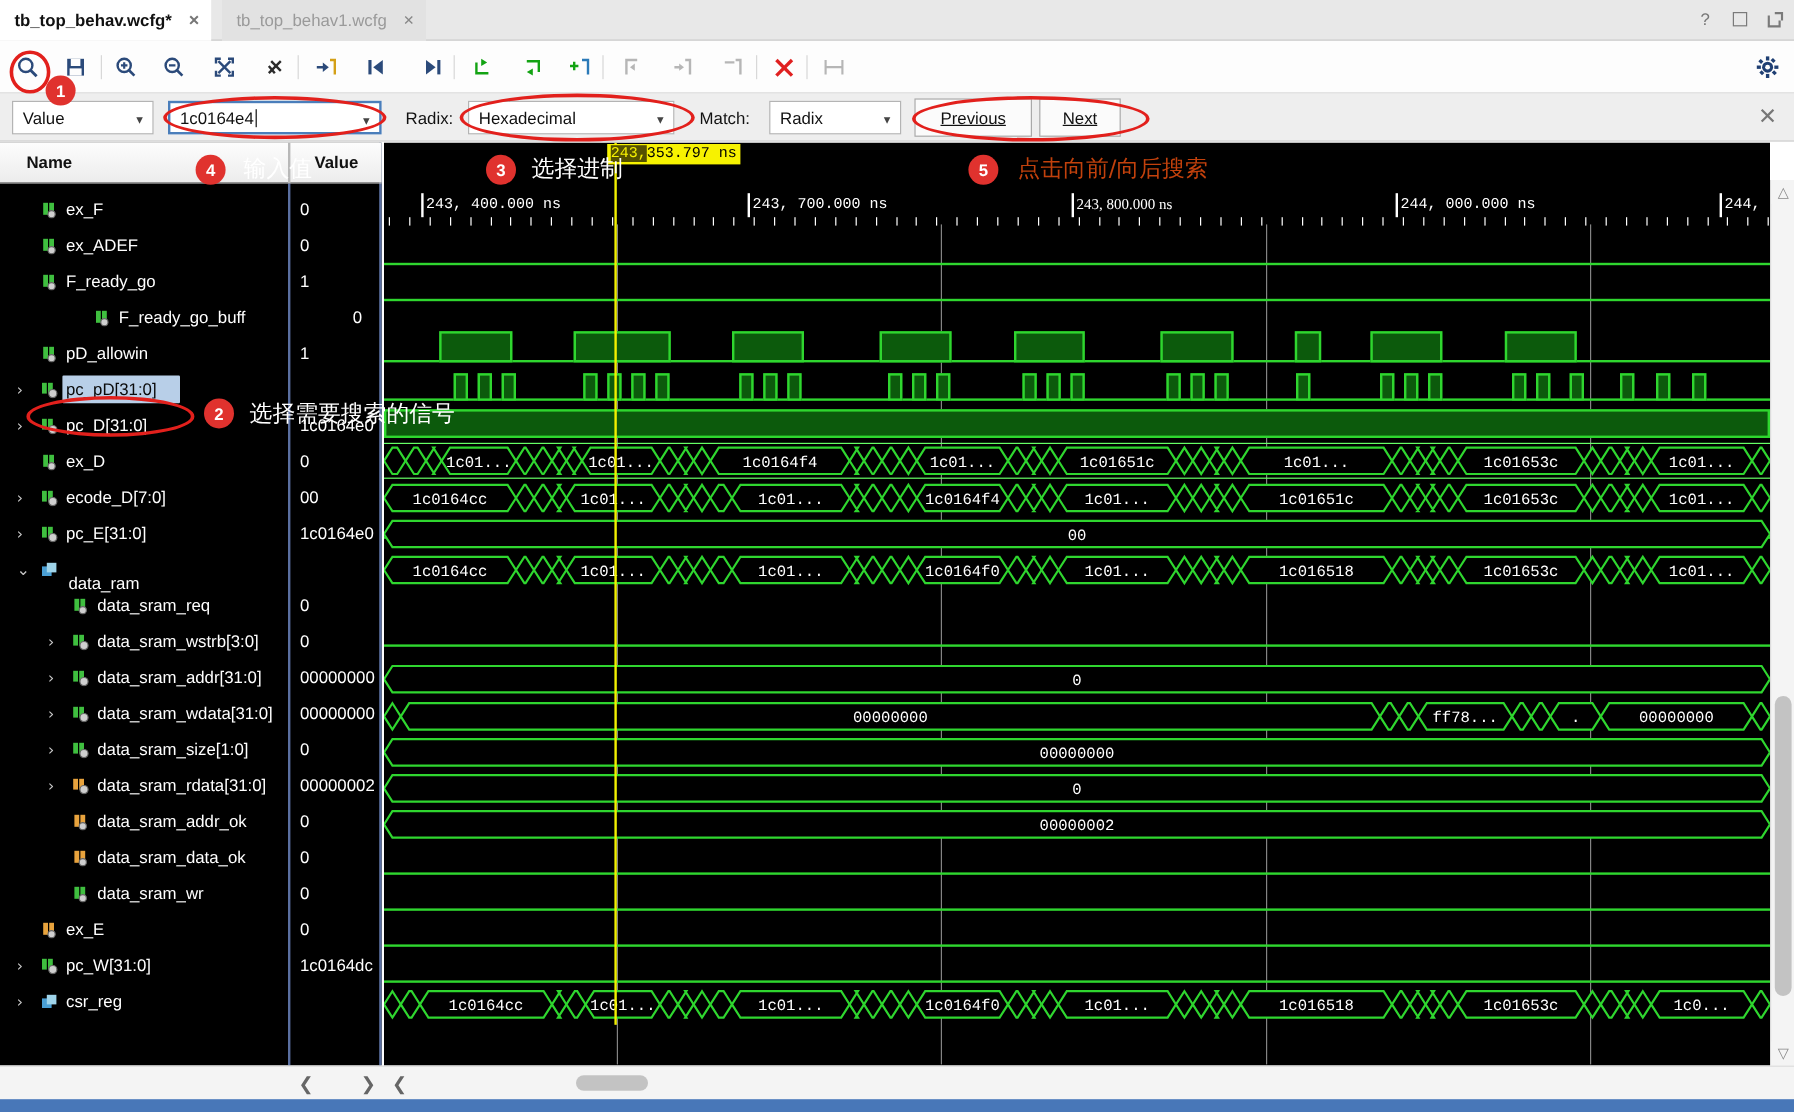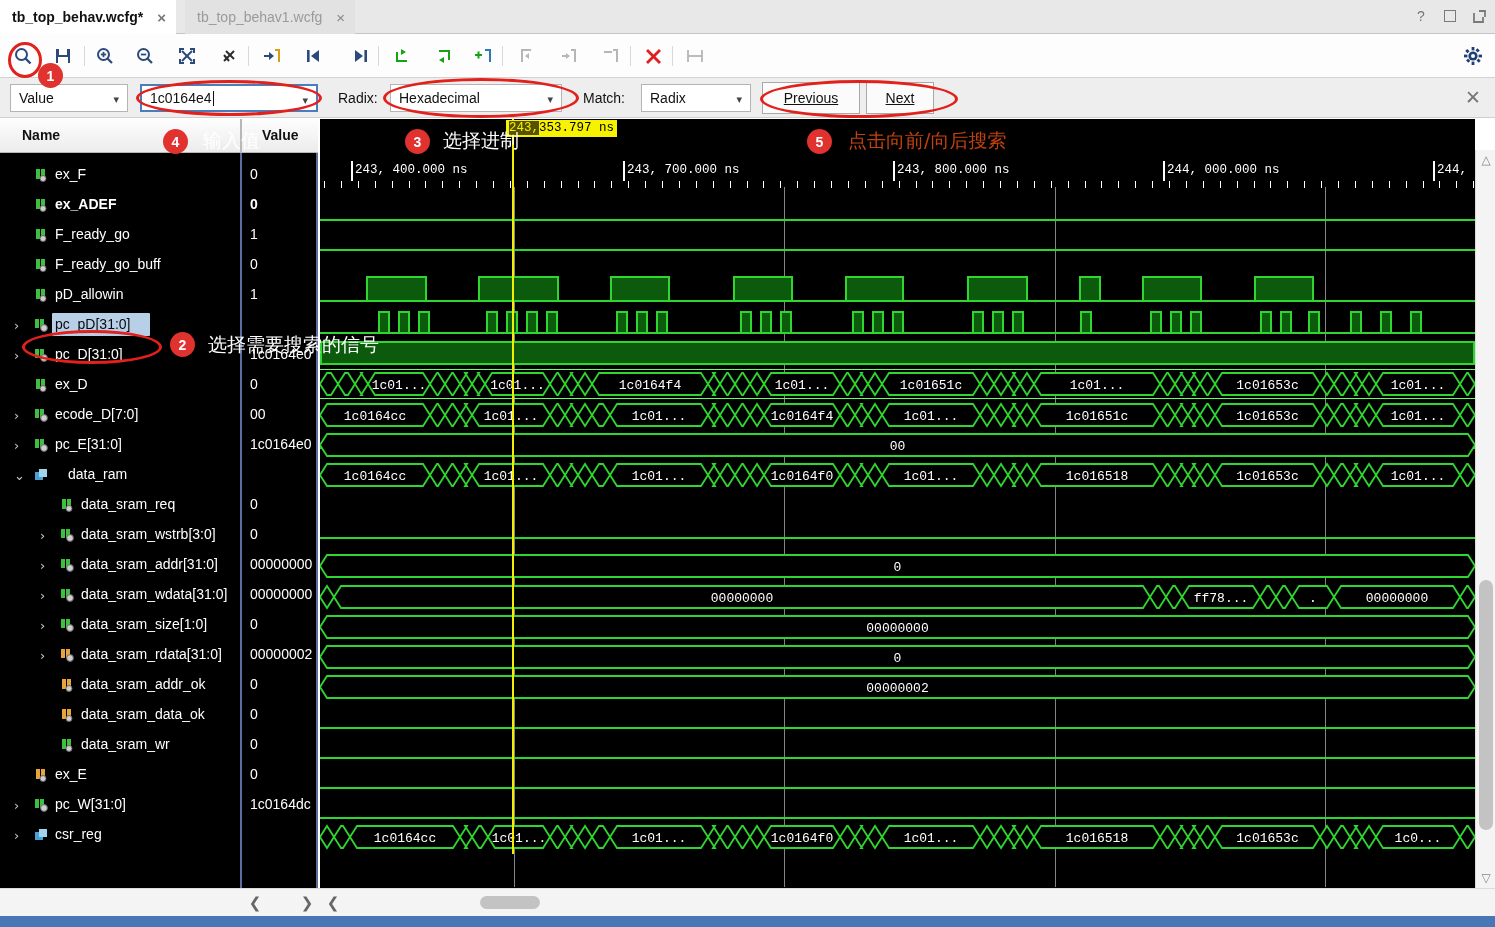--- a/index.html
+++ b/index.html
@@ -338,39 +338,39 @@
   <div id="rowhost">
       <div class="srow" style="top: 41px;">
         <span class="sico" style="left:34px"><svg width="15" height="14" viewBox="0 0 15 14">
             <rect x="2" y="1" width="4" height="10" fill="#3fbf3f"></rect>
             <rect x="7" y="1" width="4" height="10" fill="#3fbf3f"></rect>
             <circle cx="9" cy="10.5" r="3" fill="#cfcfcf" stroke="#666" stroke-width="1"></circle>
           </svg></span>
         <span class="sname" style="left:55px;">ex_F</span>
         <span class="sval">0</span>
       </div>
-      <div class="srow" style="top: 71px; font-weight: bold;">
+      <div class="srow" style="top: 71px;">
         <span class="sico" style="left:34px"><svg width="15" height="14" viewBox="0 0 15 14">
             <rect x="2" y="1" width="4" height="10" fill="#3fbf3f"></rect>
             <rect x="7" y="1" width="4" height="10" fill="#3fbf3f"></rect>
             <circle cx="9" cy="10.5" r="3" fill="#cfcfcf" stroke="#666" stroke-width="1"></circle>
           </svg></span>
         <span class="sname" style="left:55px;">ex_ADEF</span>
         <span class="sval">0</span>
       </div>
       <div class="srow" style="top: 101px;">
         <span class="sico" style="left:34px"><svg width="15" height="14" viewBox="0 0 15 14">
             <rect x="2" y="1" width="4" height="10" fill="#3fbf3f"></rect>
             <rect x="7" y="1" width="4" height="10" fill="#3fbf3f"></rect>
             <circle cx="9" cy="10.5" r="3" fill="#cfcfcf" stroke="#666" stroke-width="1"></circle>
           </svg></span>
         <span class="sname" style="left:55px;">F_ready_go</span>
         <span class="sval">1</span>
       </div>
-      <div class="srow" style="top: 131px;">
+      <div class="srow" style="top: 131px; margin-left: 44px;">
         <span class="sico" style="left:34px"><svg width="15" height="14" viewBox="0 0 15 14">
             <rect x="2" y="1" width="4" height="10" fill="#3fbf3f"></rect>
             <rect x="7" y="1" width="4" height="10" fill="#3fbf3f"></rect>
             <circle cx="9" cy="10.5" r="3" fill="#cfcfcf" stroke="#666" stroke-width="1"></circle>
           </svg></span>
         <span class="sname" style="left:55px;">F_ready_go_buff</span>
         <span class="sval">0</span>
       </div>
       <div class="srow" style="top: 161px;">
         <span class="sico" style="left:34px"><svg width="15" height="14" viewBox="0 0 15 14">
@@ -430,21 +430,21 @@
           </svg></span>
         <span class="sname" style="left:55px;">pc_E[31:0]</span>
         <span class="sval">1c0164e0</span>
       </div>
       <div class="srow" style="top: 341px;">
         <span class="twisty" style="left:14px">⌄</span>
         <span class="sico" style="left:34px"><svg width="15" height="14" viewBox="0 0 15 14">
             <rect x="1" y="4" width="8" height="8" fill="#4a9fd4"></rect>
             <rect x="5" y="1" width="8" height="8" fill="#9fd4ea"></rect>
           </svg></span>
-        <span class="sname" style="left:68px;">data_ram</span>
+        <span class="sname" style="left:57px;margin-top:12px;">data_ram</span>
         <span class="sval"></span>
       </div>
       <div class="srow" style="top: 371px;">
         <span class="sico" style="left:60px"><svg width="15" height="14" viewBox="0 0 15 14">
             <rect x="2" y="1" width="4" height="10" fill="#3fbf3f"></rect>
             <rect x="7" y="1" width="4" height="10" fill="#3fbf3f"></rect>
             <circle cx="9" cy="10.5" r="3" fill="#cfcfcf" stroke="#666" stroke-width="1"></circle>
           </svg></span>
         <span class="sname" style="left:81px;">data_sram_req</span>
         <span class="sval">0</span>
@@ -559,21 +559,21 @@
 
 <div id="wavepanel">
   <div id="waveinner">
     <div id="annbar"></div>
     <div id="ruler"></div>
     <div id="wavehost">
         <div class="tklbl" style="left: 35px; text-align: right;">243, 400.000 ns</div>
         <div class="tkmark" style="left: 31px; top: 42px; width: 1.5px; height: 20px; background: rgb(255, 255, 255);"></div>
         <div class="tklbl" style="left: 307px;">243, 700.000 ns</div>
         <div class="tkmark" style="left: 303px; top: 42px; width: 1.5px; height: 20px; background: rgb(255, 255, 255);"></div>
-        <div class="tklbl" style="left: 577px;">243, 800.000 ns</div>
+        <div class="tklbl" style="left: 577px; font-family: Liberation Serif, serif;">243, 800.000 ns</div>
         <div class="tkmark" style="left: 573px; top: 42px; width: 1.5px; height: 20px; background: rgb(255, 255, 255);"></div>
         <div class="tklbl" style="left: 847px;">244, 000.000 ns</div>
         <div class="tkmark" style="left: 843px; top: 42px; width: 1.5px; height: 20px; background: rgb(255, 255, 255);"></div>
         <div class="tklbl" style="left: 1117px;">244, 200.000</div>
         <div class="tkmark" style="left: 1113px; top: 42px; width: 1.5px; height: 20px; background: rgb(255, 255, 255);"></div>
         <div class="tkmark" style="left: 4px; top: 62px; width: 1px; height: 7px; background: rgb(255, 255, 255);"></div>
         <div class="tkmark" style="left: 20.9px; top: 62px; width: 1px; height: 7px; background: rgb(255, 255, 255);"></div>
         <div class="tkmark" style="left: 37.8px; top: 62px; width: 1px; height: 7px; background: rgb(255, 255, 255);"></div>
         <div class="tkmark" style="left: 54.7px; top: 62px; width: 1px; height: 7px; background: rgb(255, 255, 255);"></div>
         <div class="tkmark" style="left: 71.6px; top: 62px; width: 1px; height: 7px; background: rgb(255, 255, 255);"></div>

